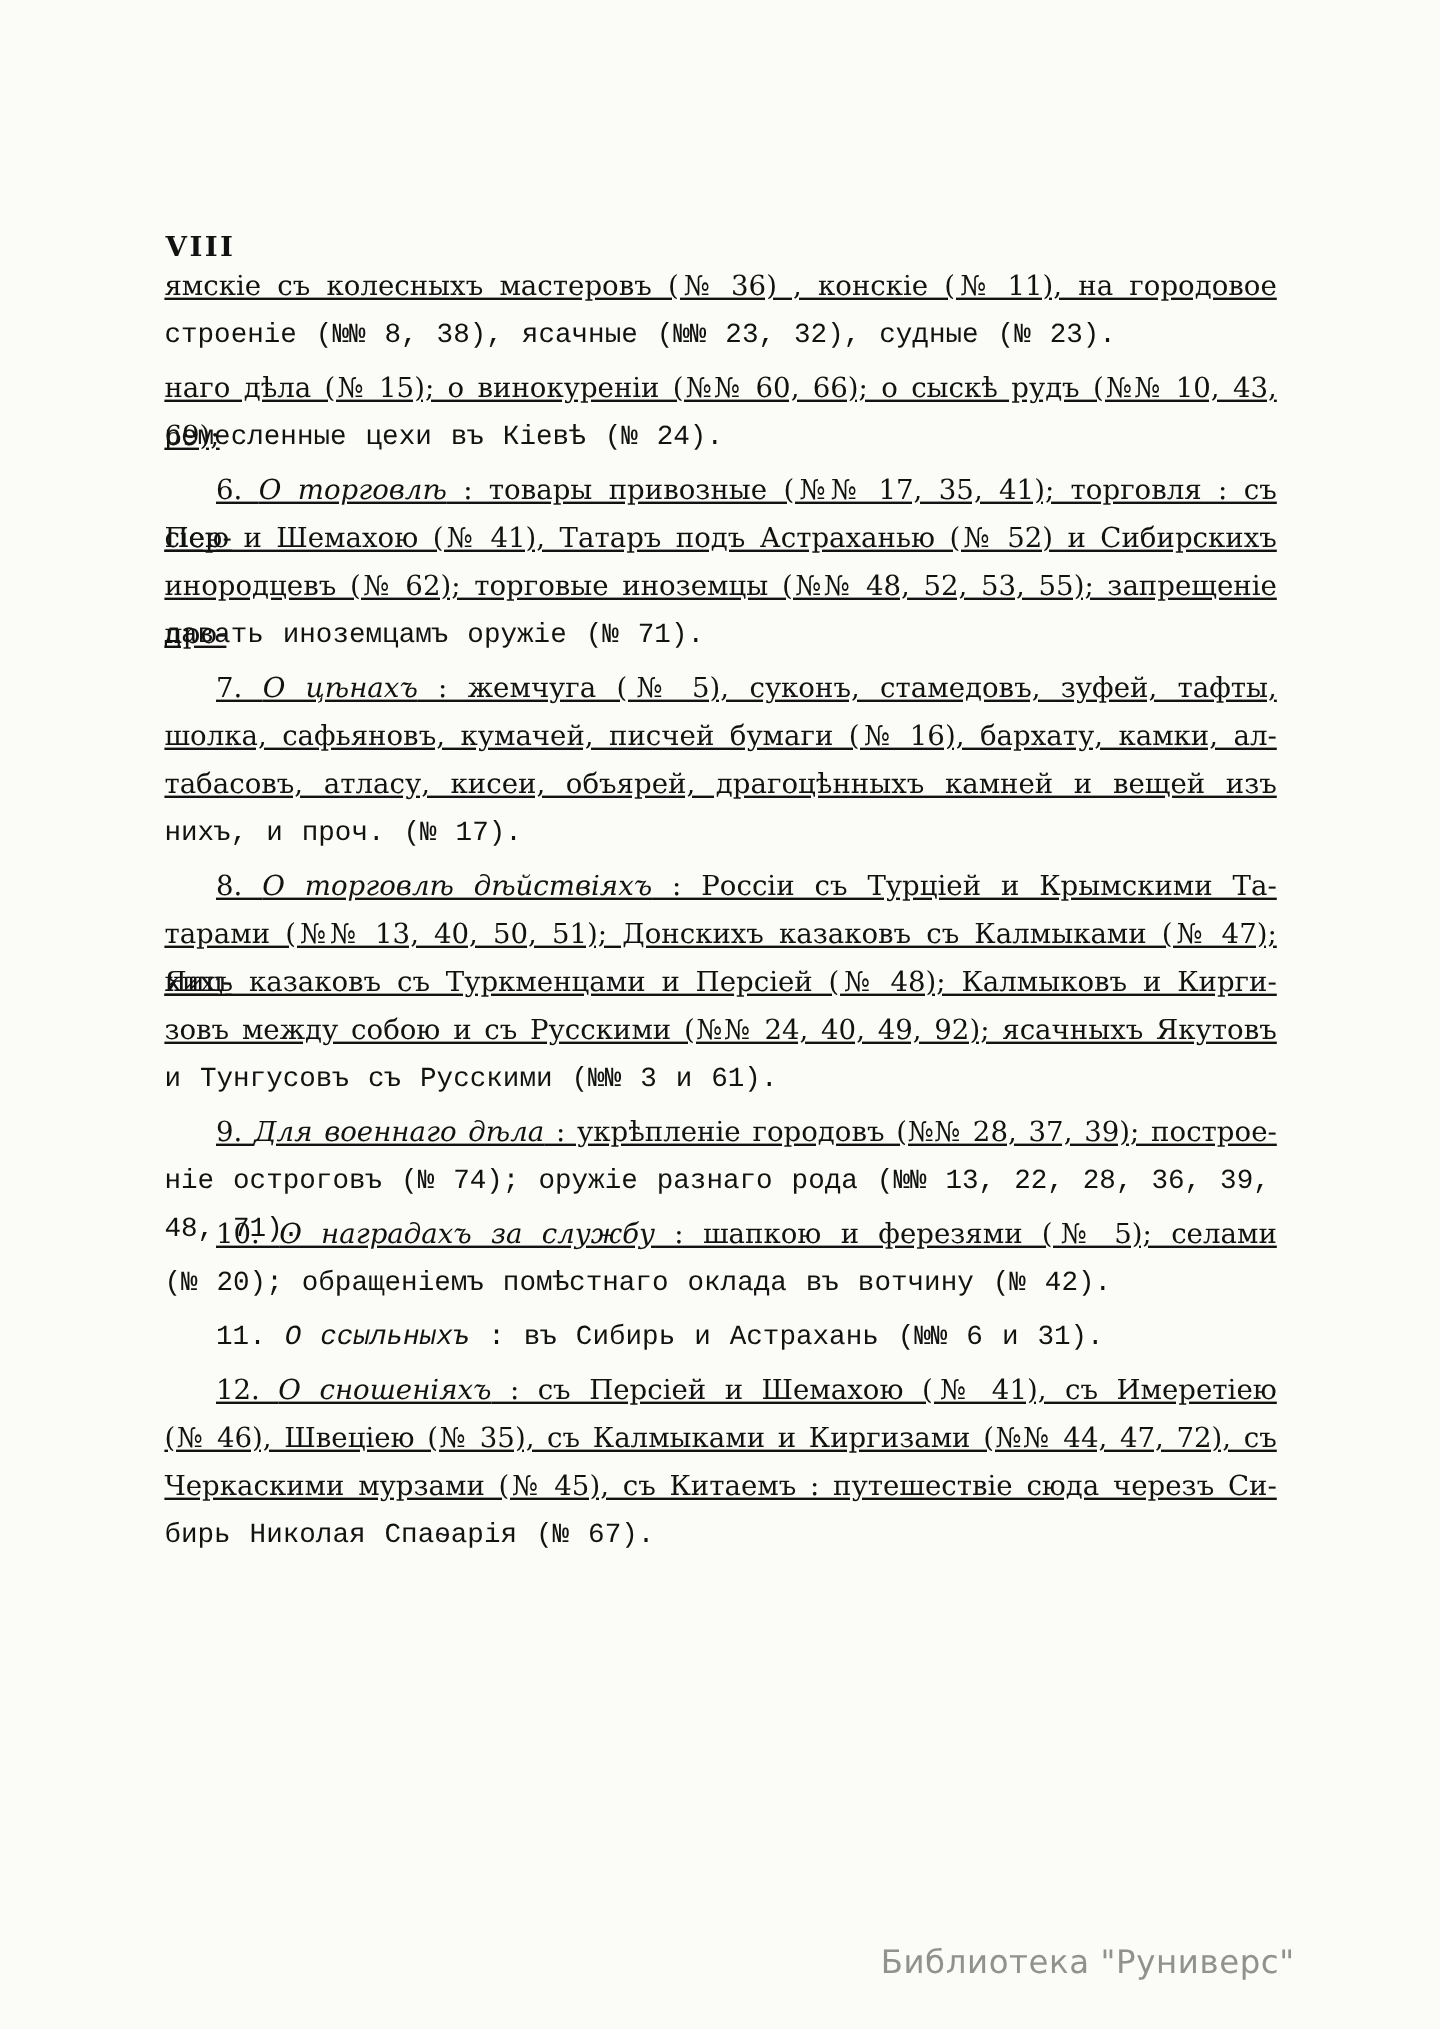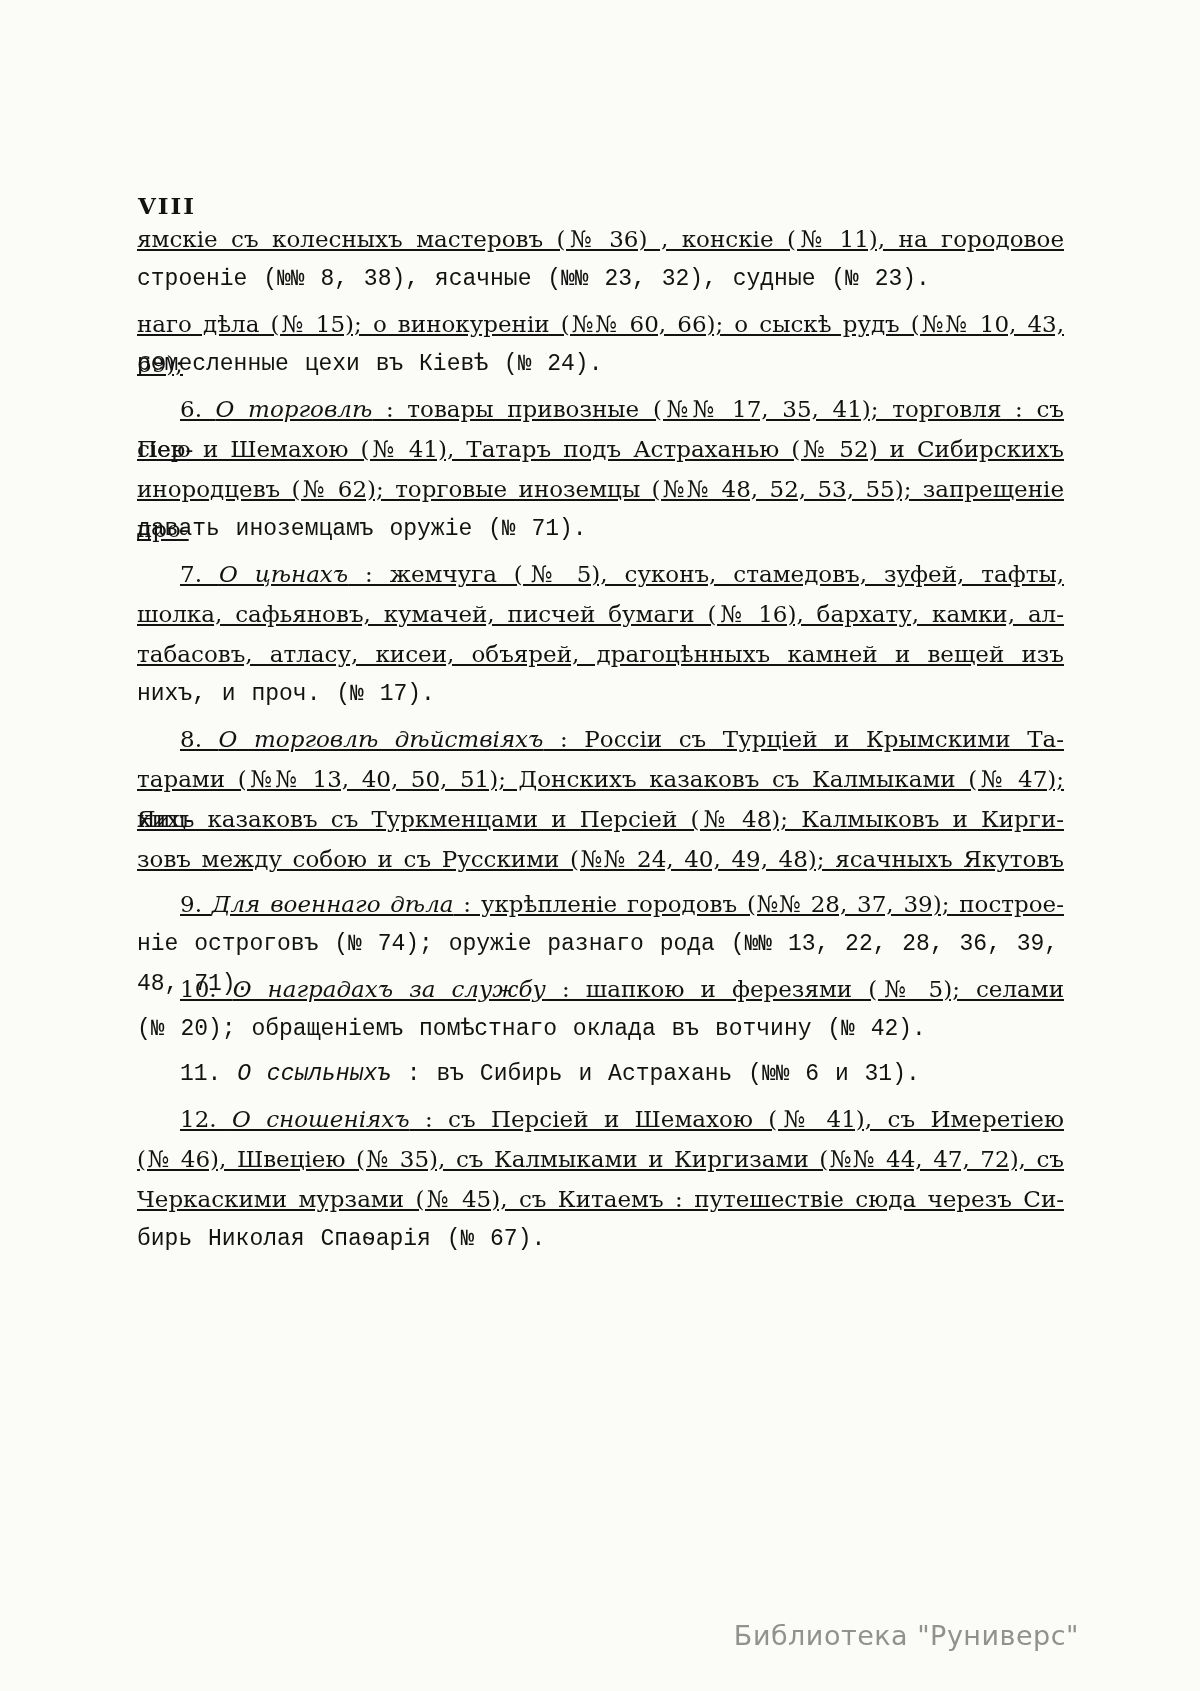--- a/index.html
+++ b/index.html
@@ -86,21 +86,22 @@
       <div class="line j ind"><span class="numlbl">7. </span><span class="ital">О цѣнахъ</span><span> : жемчуга (№ 5), суконъ, стамедовъ, зуфей, тафты,</span></div>
       <div class="line j">шолка, сафьяновъ, кумачей, писчей бумаги (№ 16), бархату, камки, ал-</div>
       <div class="line j">табасовъ, атласу, кисеи, объярей, драгоцѣнныхъ камней и вещей изъ</div>
       <div class="line last">нихъ, и проч. (№ 17).</div>
     </div>
 
     <div class="para">
       <div class="line j ind"><span class="numlbl">8. </span><span class="ital">О торговлѣ дѣйствіяхъ</span><span> : Россіи съ Турціей и Крымскими Та-</span></div>
       <div class="line j">тарами (№№ 13, 40, 50, 51); Донскихъ казаковъ съ Калмыками (№ 47); Яиц-</div>
       <div class="line j">кихъ казаковъ съ Туркменцами и Персіей (№ 48); Калмыковъ и Кирги-</div>
-      <div class="line j">зовъ между собою и съ Русскими (№№ 24, 40, 49, 48); ясачныхъ Якутовъ</div>
+      <div class="line j">зовъ между собою и съ Русскими (№№ 24, 40, 49, 92); ясачныхъ Якутовъ</div>
+      <div class="line last">и Тунгусовъ съ Русскими (№№ 3 и 61).</div>
     </div>
 
     <div class="para">
       <div class="line j ind"><span class="numlbl">9. </span><span class="ital">Для военнаго дѣла</span><span> : укрѣпленіе городовъ (№№ 28, 37, 39); построе-</span></div>
       <div class="line last">ніе остроговъ (№ 74); оружіе разнаго рода (№№ 13, 22, 28, 36, 39, 48, 71).</div>
     </div>
 
     <div class="para">
       <div class="line j ind"><span class="numlbl">10. </span><span class="ital">О наградахъ за службу</span><span> : шапкою и ферезями (№ 5); селами</span></div>
       <div class="line last">(№ 20); обращеніемъ помѣстнаго оклада въ вотчину (№ 42).</div>

